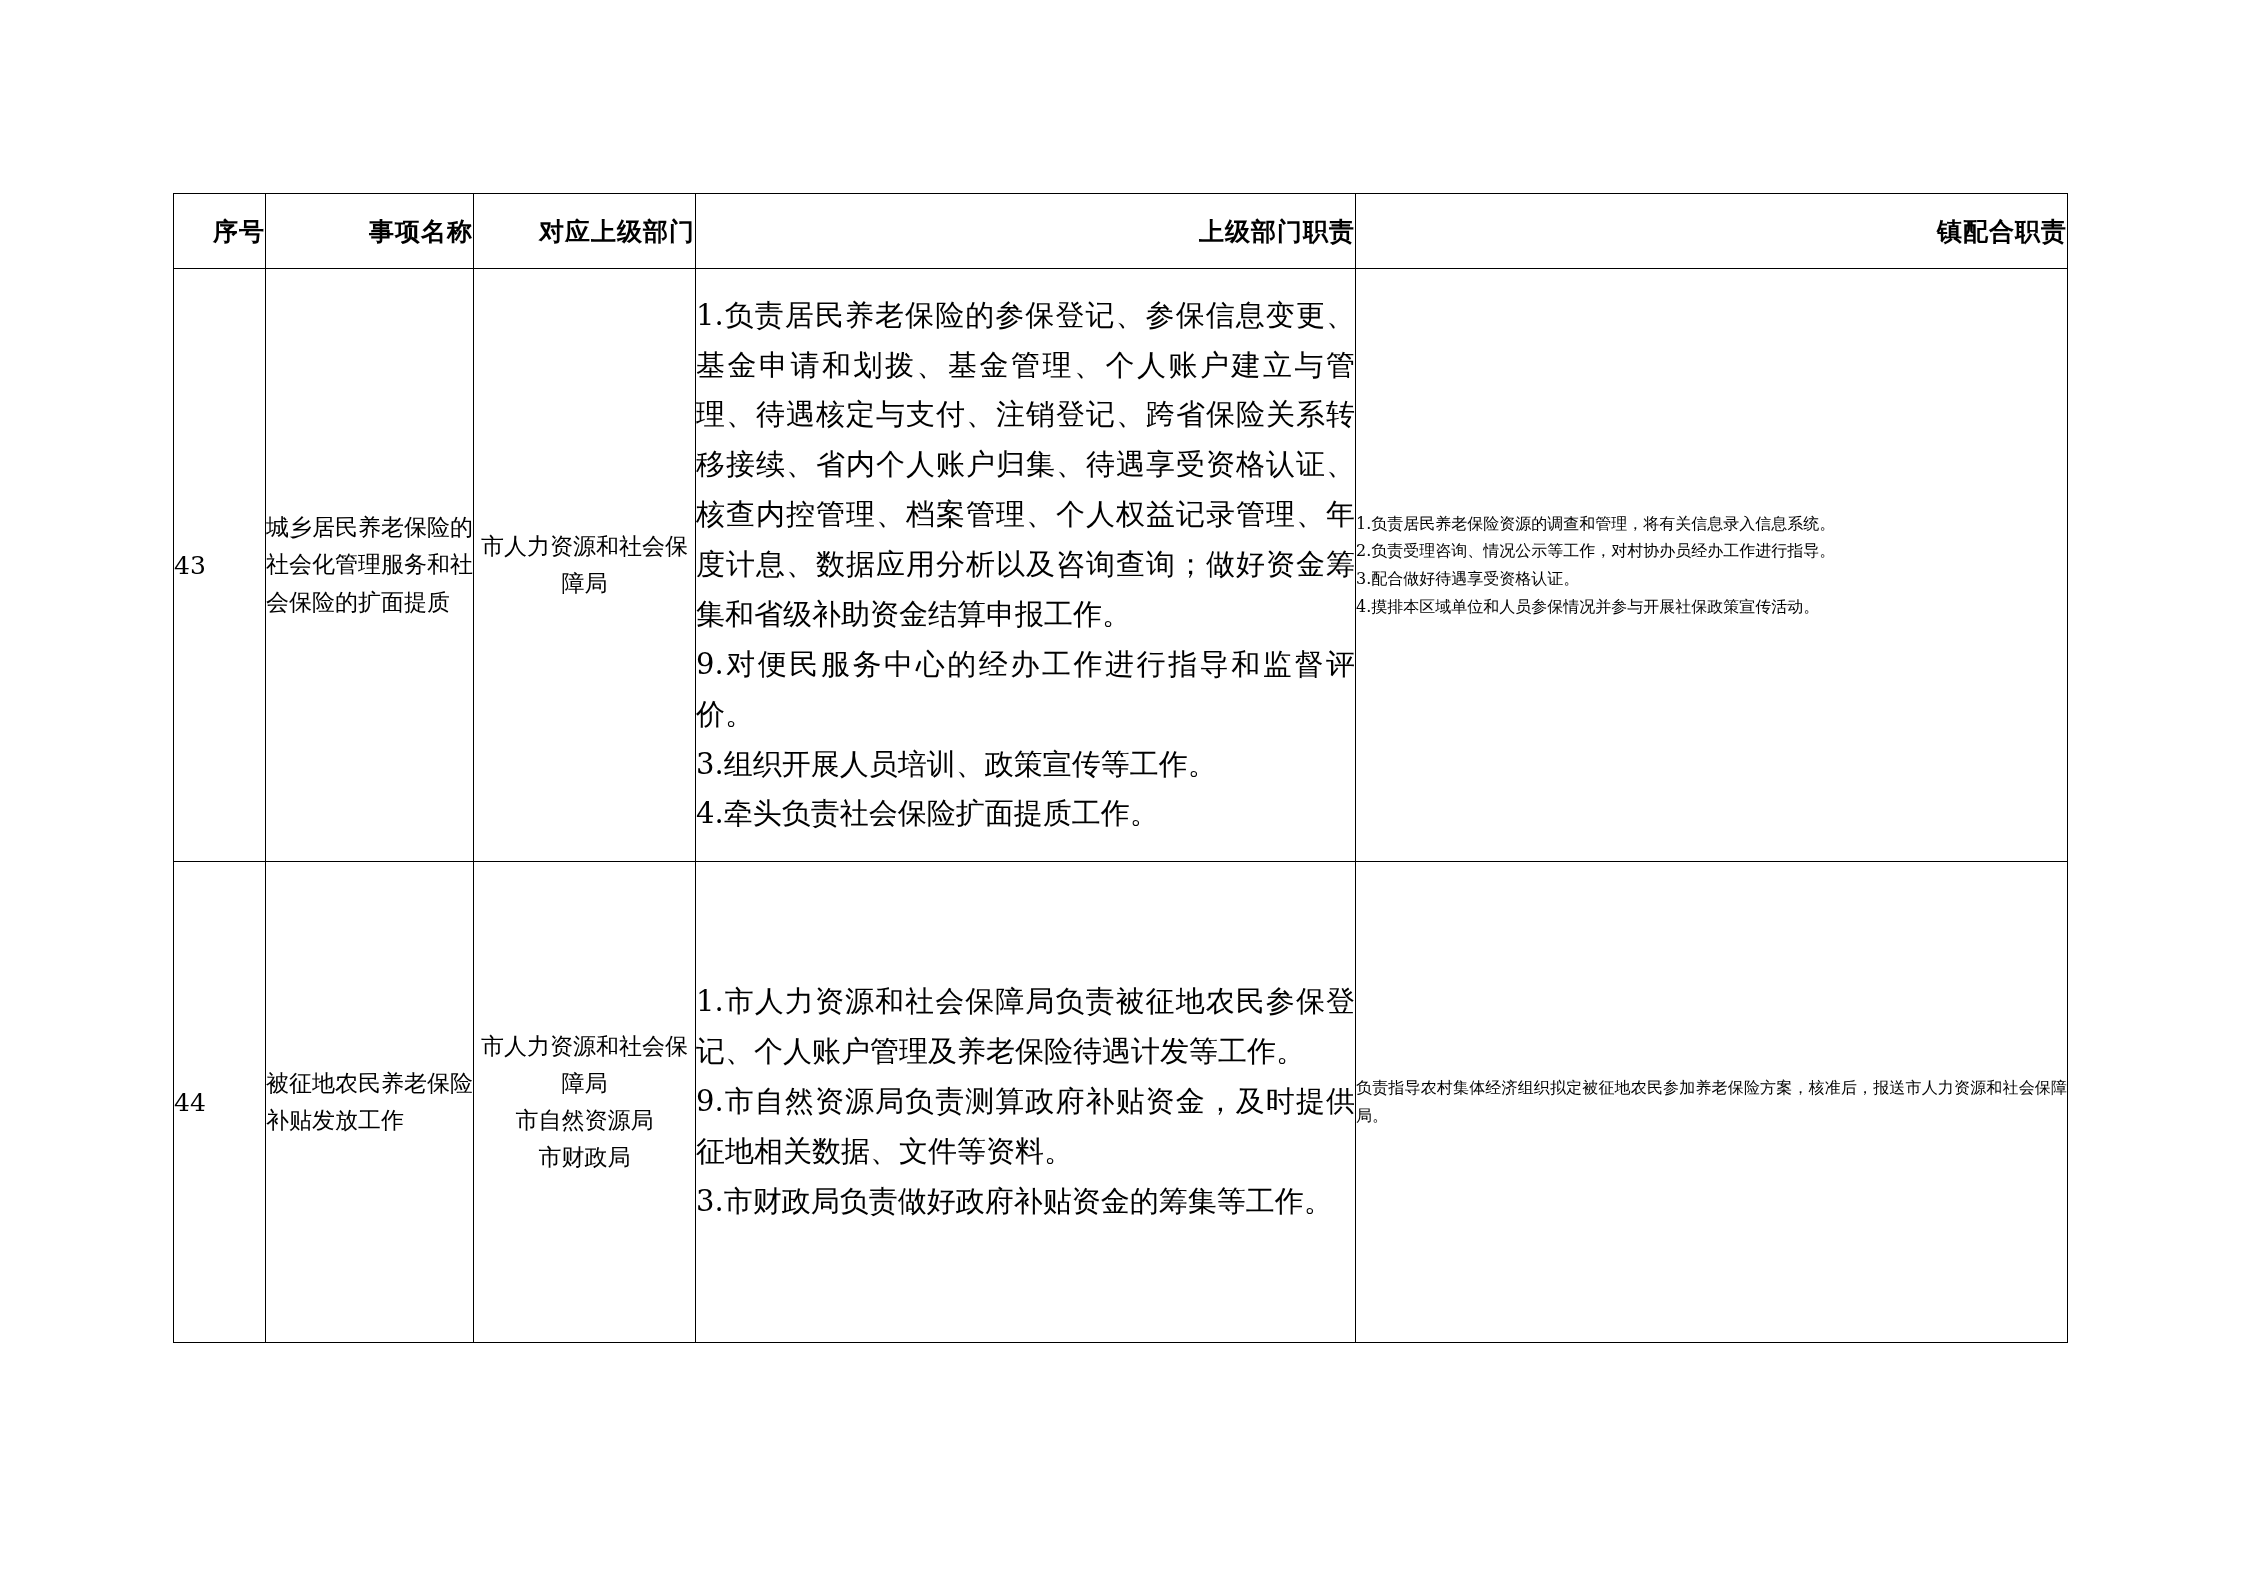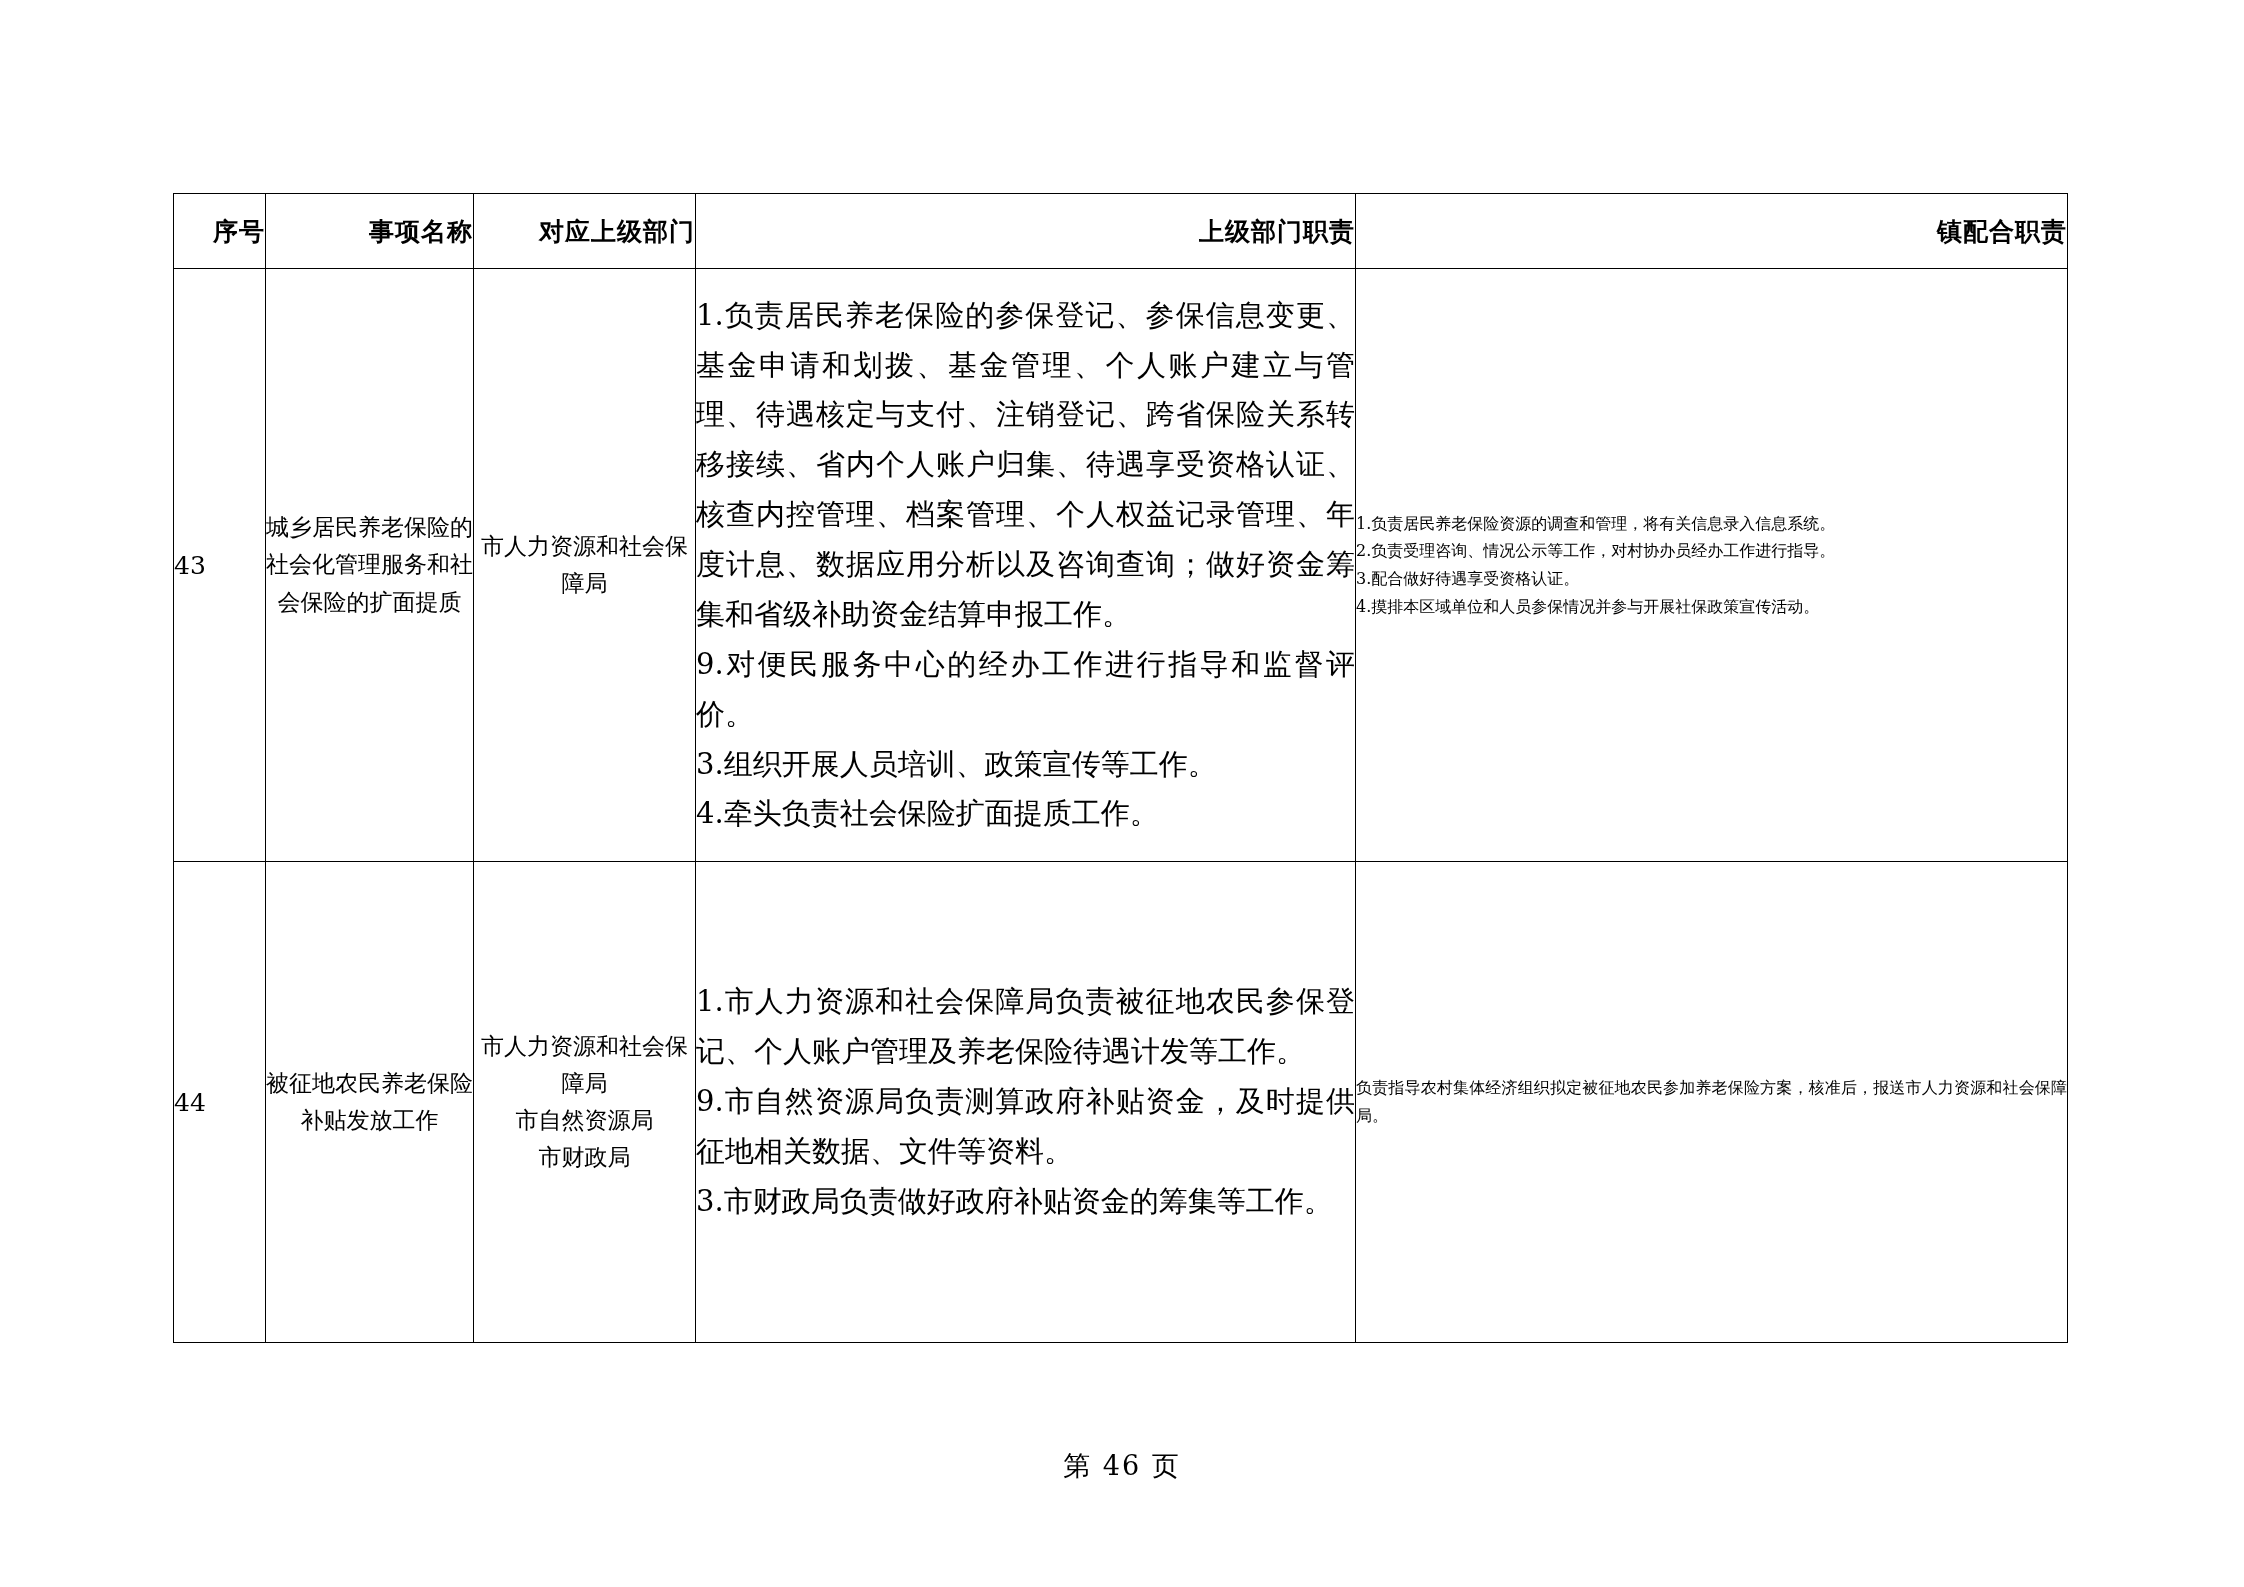--- a/index.html
+++ b/index.html
@@ -47,21 +47,21 @@
     font-weight: bold;
     font-size: 25px;
     letter-spacing: 1px;
   }
   .cell-no {
     font-size: 25px;
   }
   .cell-item {
     font-size: 23px;
     line-height: 1.62;
-    text-align: center;
+    text-align: left;
     padding: 10px 14px 10px 22px;
   }
   .cell-dept {
     font-size: 23px;
     line-height: 1.62;
     text-align: center;
     padding: 10px 14px 10px 22px;
   }
   .cell-duty {
     font-size: 29px;
@@ -144,15 +144,14 @@
           <p class="para">9.市自然资源局负责测算政府补贴资金，及时提供征地相关数据、文件等资料。</p>
           <p class="para">3.市财政局负责做好政府补贴资金的筹集等工作。</p>
         </td>
         <td class="cell-town">
           <p class="para">负责指导农村集体经济组织拟定被征地农民参加养老保险方案，核准后，报送市人力资源和社会保障局。</p>
         </td>
       </tr>
     </tbody>
   </table>
 
-  <div class="footer">第 46 页</div>
 
 </div>
 
 </body></html>

